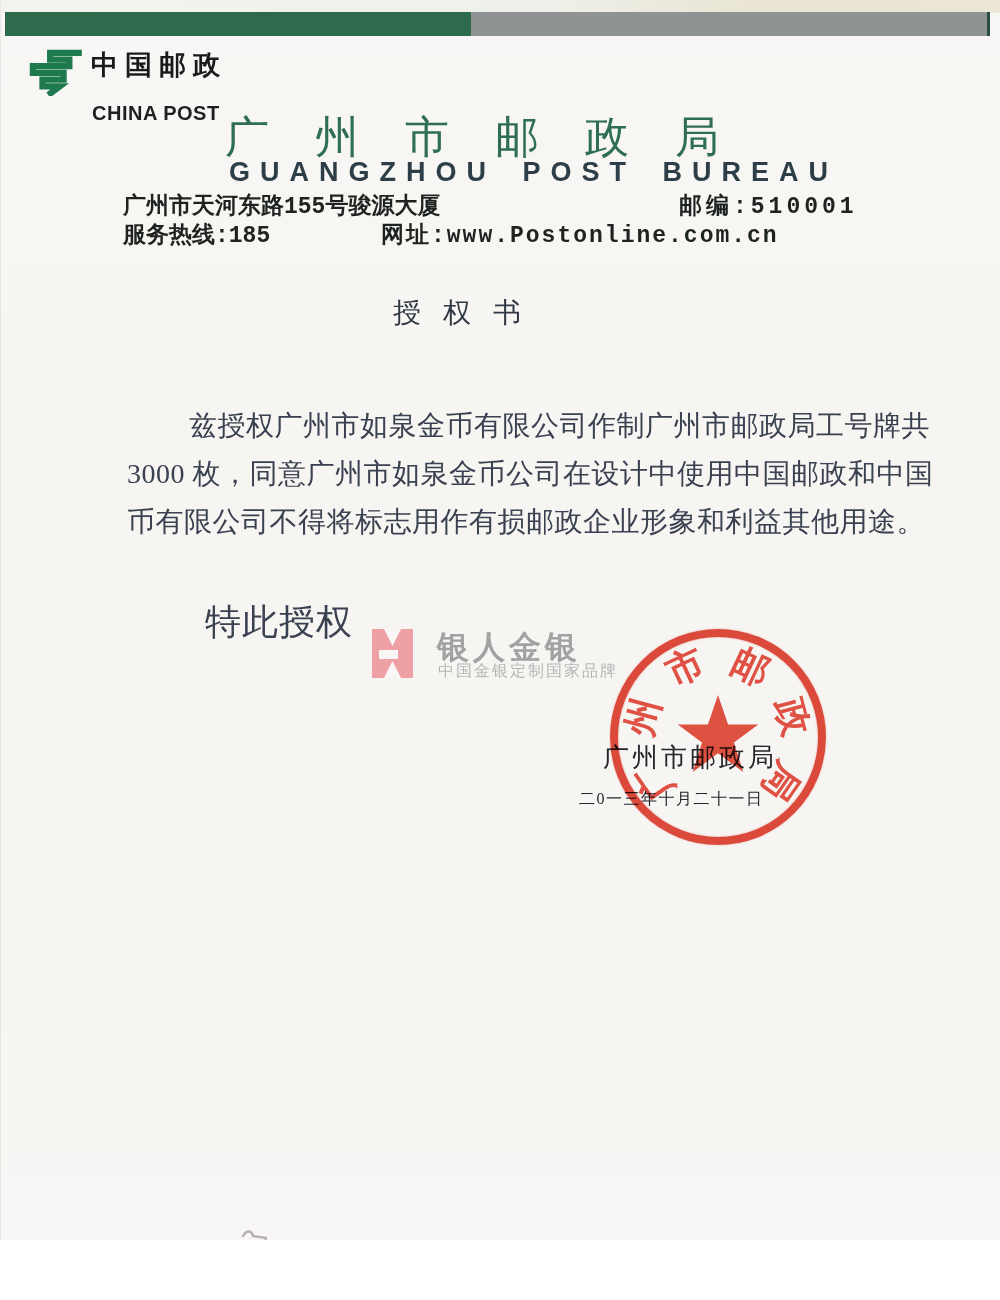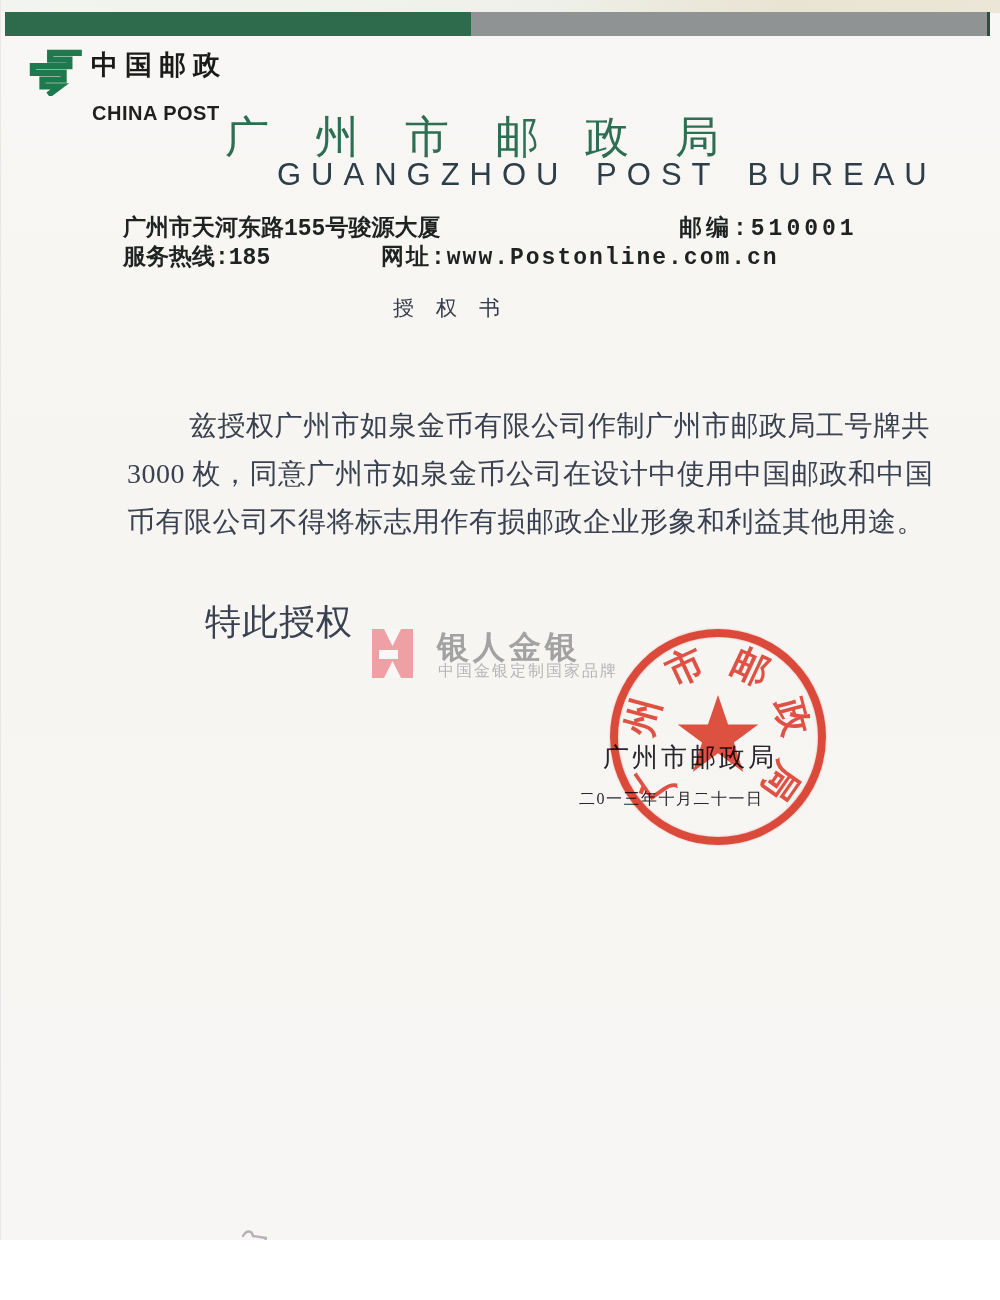--- a/index.html
+++ b/index.html
@@ -39,37 +39,36 @@
   }
 
   
   .bureau-cn{
     position:absolute; left:224px; top:108px;
     font-size:44px; letter-spacing:46px; color:#2e6e52; font-weight:500;
     white-space:nowrap;
   }
   .bureau-en{
     position:absolute; left:228px; top:157px;
-    font-size:31px; font-weight:normal; letter-spacing:10px; word-spacing:9px;
+    font-size:27px; font-weight:bold; letter-spacing:10px; word-spacing:9px;
     color:#2d3e48; font-family:"Liberation Sans","DejaVu Sans",sans-serif;
     white-space:nowrap;
-    margin-left:48px;
   }
   .addr-line{ position:absolute; white-space:nowrap;
     font-family:"Liberation Mono","DejaVu Sans Mono",monospace;
-    font-weight:bold; color:#1e2320; font-size:23px;margin-top:22px; }
+    font-weight:bold; color:#1e2320; font-size:23px; }
   .addr1{ left:122px; top:190px; }
   .addr1 .postcode{ position:absolute; left:556px; top:0; letter-spacing:4px; }
   .addr2{ left:122px; top:219px; }
   .addr2 .website{ position:absolute; left:258px; top:0; letter-spacing:2px; }
 
   
   .doc-title{
     position:absolute; left:392px; top:294px;
-    font-size:21px; letter-spacing:22px; color:#333a46; white-space:nowrap;
+    font-size:28px; letter-spacing:22px; color:#333a46; white-space:nowrap;
   }
 
   
   .doc-body{
     position:absolute; left:126px; top:398px; width:752px;
     font-size:28px; line-height:40px; color:#3a4150; letter-spacing:0.5px;
   }
   .doc-body .line{ white-space:nowrap;margin-top:8px; }
   .doc-body .line.first{ text-indent:62px; }
   .doc-closing{

